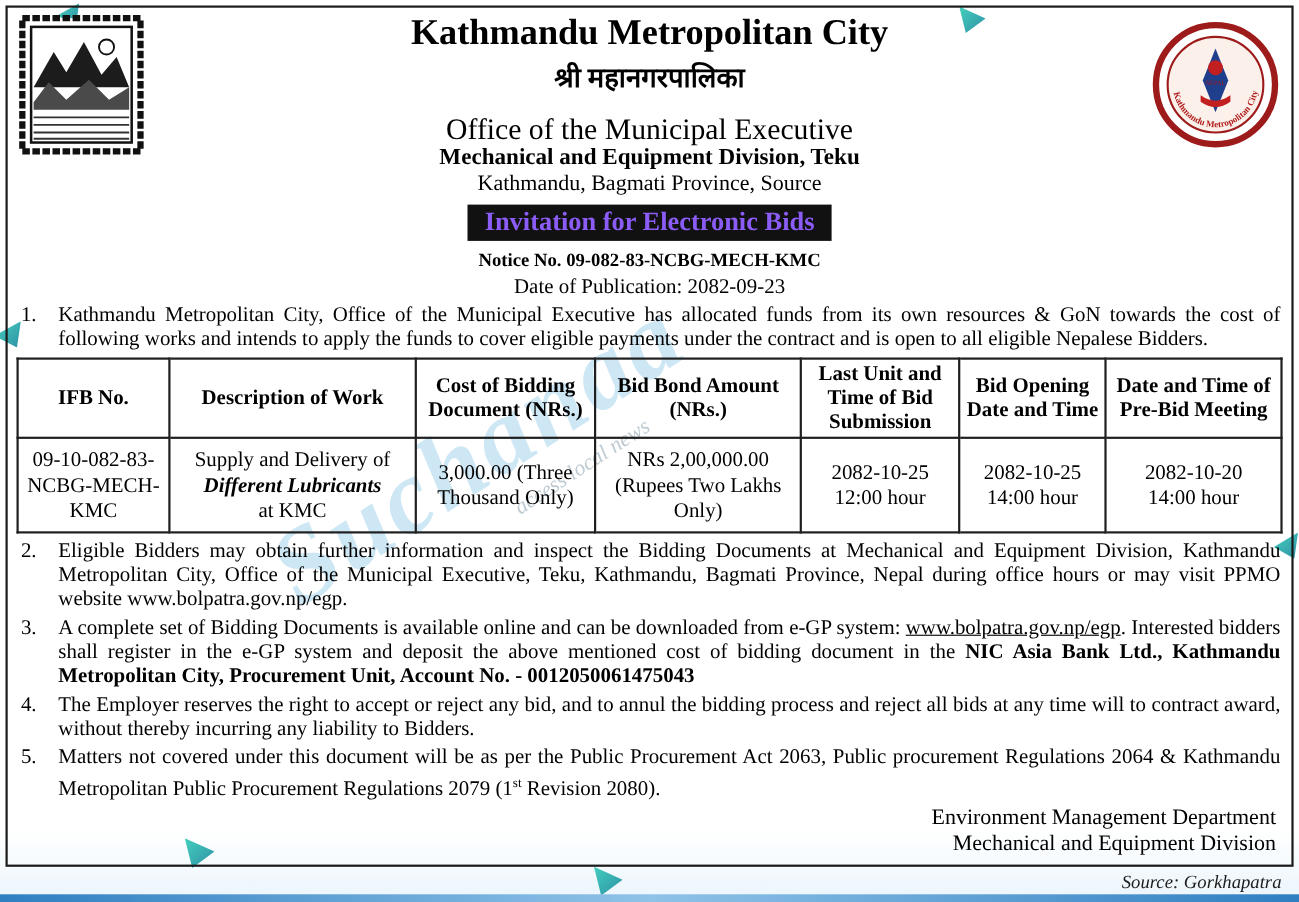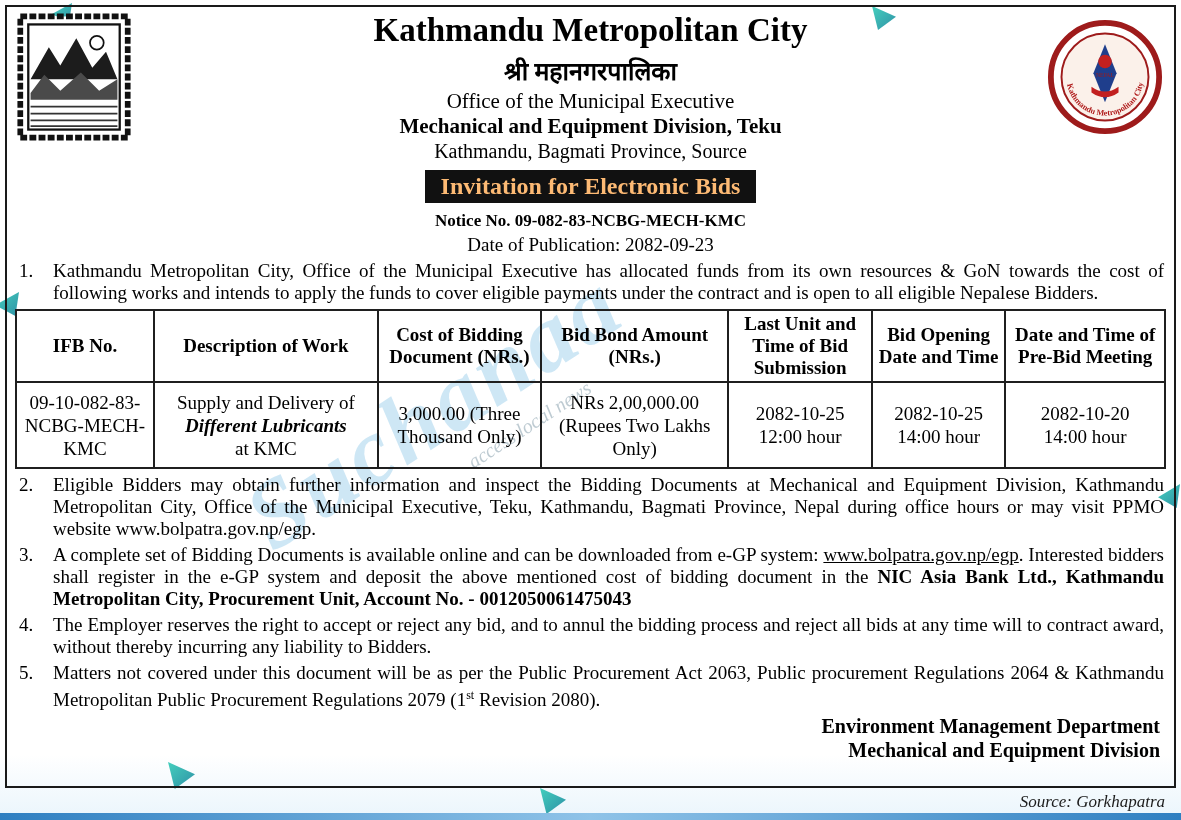--- a/index.html
+++ b/index.html
@@ -27,44 +27,44 @@
 
   
   .notice { position:absolute; left:5px; top:5px; width:1171px; height:783px;
             border:2px solid #1a1a1a; z-index:1; }
   .logo-left { position:absolute; left:9px; top:6px; width:116px; height:128px; }
   .logo-right { position:absolute; right:11px; top:12px; width:116px; height:116px; }
 
   .hdr { text-align:center; padding-top:5px; }
   .title { font-size:33px; line-height:36px; font-weight:bold; }
   .devanagari { font-size:25px; line-height:30px; font-weight:bold; margin-top:9px; }
-  .office { font-size:21px; line-height:25px; margin-top:2px; }
+  .office { font-size:27px; line-height:25px; margin-top:18px; }
   .division { font-size:21px; line-height:25px; font-weight:bold; }
   .address { font-size:20px; line-height:24px; }
-  .banner { display:inline-block; background:#111111; color:#fdba74; font-size:24px; line-height:29px;
+  .banner { display:inline-block; background:#111111; color:#8b5cf6; font-size:24px; line-height:29px;
             font-weight:bold; padding:2px 16px; margin-top:7px; }
   .notice-no { font-size:17px; line-height:23px; font-weight:bold; margin-top:6px; }
   .pub-date { font-size:19px; line-height:23px; margin-top:1px; }
 
   .para { display:flex; margin:4px 10px 2px 12px; font-size:19px; line-height:22px; }
   .para .num { flex:none; width:34px; }
   .para .ptext { flex:1; text-align:justify; }
   .seg-underline { text-decoration:underline; }
   .seg-bold { font-weight:bold; }
   sup { font-size:12px; }
 
   table.bid { width:calc(100% - 16px); margin:5px 8px; border-collapse:collapse; }
   table.bid th, table.bid td { border:2px solid #1f1f1f; text-align:center;
             vertical-align:middle; padding:2px 5px; }
   table.bid th { font-size:19px; line-height:22px; font-weight:bold; height:72px; }
   table.bid td { font-size:19px; line-height:23px; height:86px; }
   .desc-em { font-weight:bold; font-style:italic; }
 
   .signature { text-align:right; padding-right:14px; margin-top:3px;
-               font-size:20px; line-height:24px; font-weight:bold; }
+               font-size:20px; line-height:24px; font-weight:normal; }
 
   .source { position:absolute; right:16px; top:792px; z-index:1;
             font-size:17px; font-style:italic; color:#1c1c1c;margin-left:18px; }
   .bottom-bar { position:absolute; left:0; bottom:0; width:100%; height:7px; z-index:2;
                 background:linear-gradient(90deg,#2f7fc1,#8fc3e8,#2f7fc1); }
 </style>
 </head>
 <body>
 
 <div class="page">

